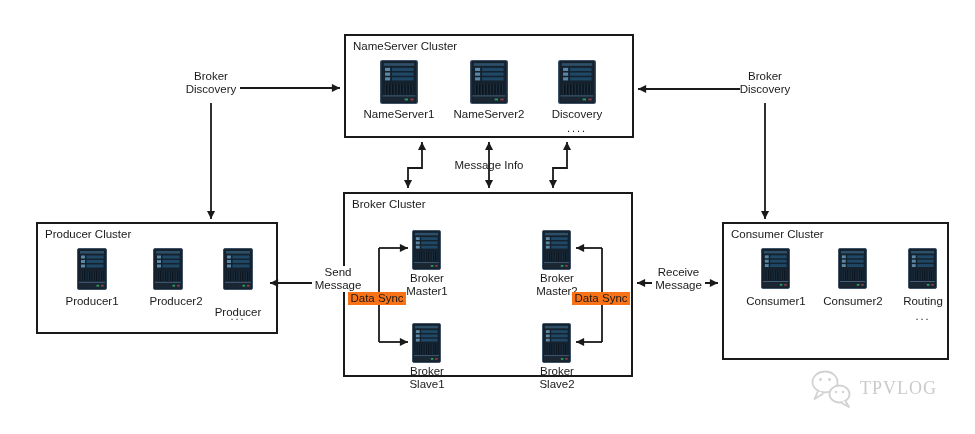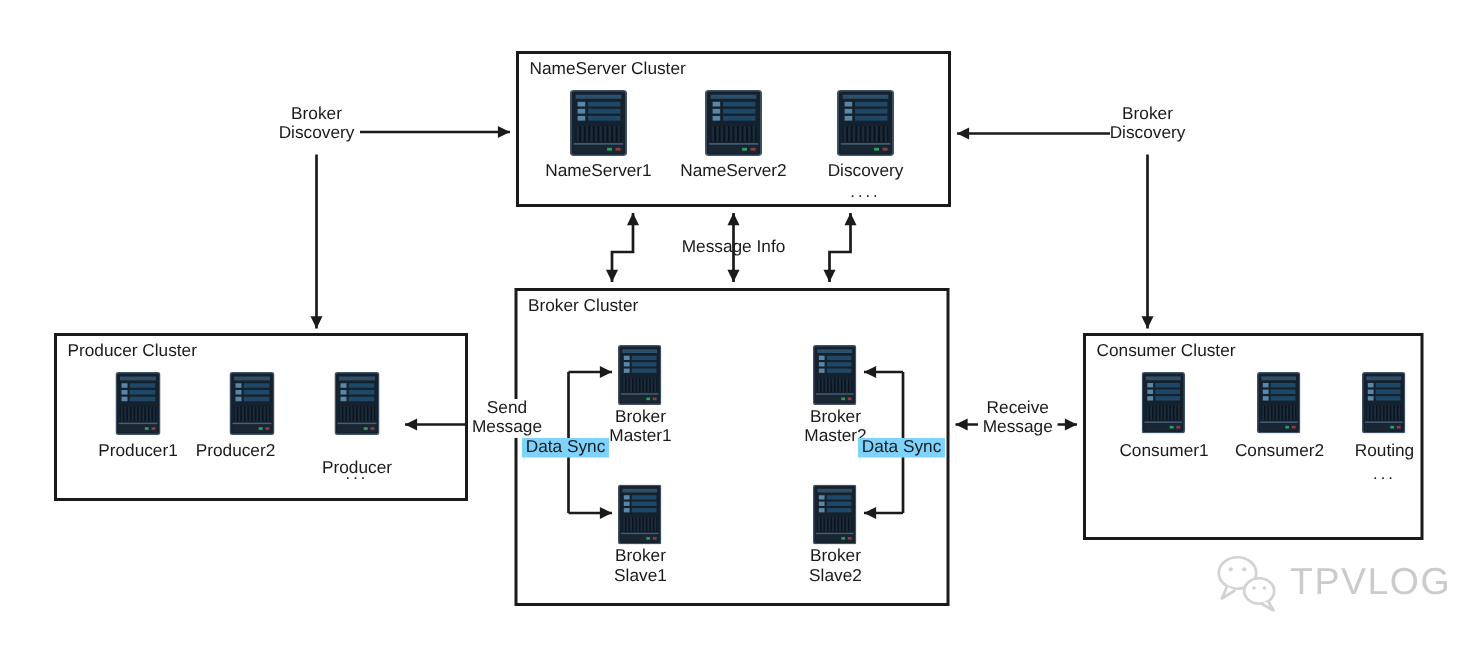--- a/index.html
+++ b/index.html
@@ -5,28 +5,28 @@
   html,body{margin:0;padding:0;background:#fff;}
   .canvas{
     position:relative;width:975px;height:434px;background:#ffffff;
     font-family:"Liberation Sans", sans-serif;color:#1a1a1a;overflow:hidden;padding-left:48px;
   }
   .overlay{position:absolute;left:0;top:0;z-index:1;pointer-events:none;}
   .box{position:absolute;border:2px solid #1a1a1a;background:transparent;z-index:2;box-sizing:border-box;}
   .box-title{position:absolute;left:7px;top:4px;font-size:11.5px;white-space:nowrap;}
   .srv{position:absolute;z-index:3;}
   .lbl{position:absolute;font-size:11.5px;line-height:13px;text-align:center;white-space:nowrap;z-index:3;}
-  .lbl.bg{background:#7dd3fc;z-index:4;}
+  .lbl.bg{background:#f97316;z-index:4;}
   .dots{position:absolute;font-size:11px;letter-spacing:2px;text-align:center;z-index:3;color:#1a1a1a;}
   .float-lbl{position:absolute;font-size:11.5px;line-height:13px;text-align:center;white-space:nowrap;z-index:4;}
   .float-lbl.bg{background:#ffffff;}
   .float-lbl span{display:block;}
   .lbl span{display:block;}
   .watermark{position:absolute;left:810px;top:368px;display:flex;align-items:center;gap:8px;z-index:2;}
-  .wm-text{font-size:25px;letter-spacing:1px;color:#cbcbcb;text-shadow:0 1px 0 #ffffff;}
+  .wm-text{font-size:18px;letter-spacing:1px;color:#cbcbcb;text-shadow:0 1px 0 #ffffff;font-family:Liberation Serif, serif;}
 </style>
 </head>
 <body>
 
 <div class="canvas">
 
   <svg width="0" height="0" style="position:absolute" aria-hidden="true">
     <defs>
       <pattern id="gpat" width="2.4" height="10" patternUnits="userSpaceOnUse">
         <rect width="2.4" height="10" fill="#1b2c3c"></rect>
@@ -85,21 +85,21 @@
       </svg>
     <svg class="srv" style="left:212px;top:24px;" width="38" height="44">
         <use href="#server-sym"></use>
       </svg>
     <div class="lbl" style="left:8px;top:72px;width:90px;">NameServer1</div>
     <div class="lbl" style="left:98px;top:72px;width:90px;">NameServer2</div>
     <div class="lbl" style="left:186px;top:72px;width:90px;">Discovery</div>
     <div class="dots" style="left:186px;top:86px;width:90px;">....</div>
   </div>
 
-  <div class="box" style="left:343px;top:192px;width:290px;height:212px;">
+  <div class="box" style="left:343px;top:192px;width:290px;height:185px;">
     <div class="box-title">Broker Cluster</div>
     <svg class="srv" style="left:67px;top:36px;" width="29" height="40">
         <use href="#server-sym"></use>
       </svg>
     <svg class="srv" style="left:197px;top:36px;" width="29" height="40">
         <use href="#server-sym"></use>
       </svg>
     <svg class="srv" style="left:67px;top:129px;" width="29" height="40">
         <use href="#server-sym"></use>
       </svg>
@@ -119,33 +119,33 @@
       <span>Slave1</span>
     </div>
     <div class="lbl" style="left:175px;top:171px;width:74px;">
       <span>Broker</span>
       <span>Slave2</span>
     </div>
     <div class="lbl bg" style="left:3px;top:98px;width:58px;">Data Sync</div>
     <div class="lbl bg" style="left:227px;top:98px;width:58px;">Data Sync</div>
   </div>
 
-  <div class="box" style="left:36px;top:222px;width:276px;height:112px;">
+  <div class="box" style="left:36px;top:222px;width:242px;height:112px;">
     <div class="box-title">Producer Cluster</div>
     <svg class="srv" style="left:39px;top:24px;" width="30" height="42">
         <use href="#server-sym"></use>
       </svg>
     <svg class="srv" style="left:115px;top:24px;" width="30" height="42">
         <use href="#server-sym"></use>
       </svg>
     <svg class="srv" style="left:185px;top:24px;" width="30" height="42">
         <use href="#server-sym"></use>
       </svg>
     <div class="lbl" style="left:14px;top:71px;width:80px;">Producer1</div>
-    <div class="lbl" style="left:79px;top:71px;width:80px;">Producer2</div>
+    <div class="lbl" style="left:98px;top:71px;width:80px;">Producer2</div>
     <div class="lbl" style="left:160px;top:82px;width:80px;">Producer</div>
     <div class="dots" style="left:160px;top:86px;width:80px;">...</div>
   </div>
 
   <div class="box" style="left:722px;top:222px;width:227px;height:138px;">
     <div class="box-title">Consumer Cluster</div>
     <svg class="srv" style="left:37px;top:24px;" width="29" height="41">
         <use href="#server-sym"></use>
       </svg>
     <svg class="srv" style="left:114px;top:24px;" width="29" height="41">

